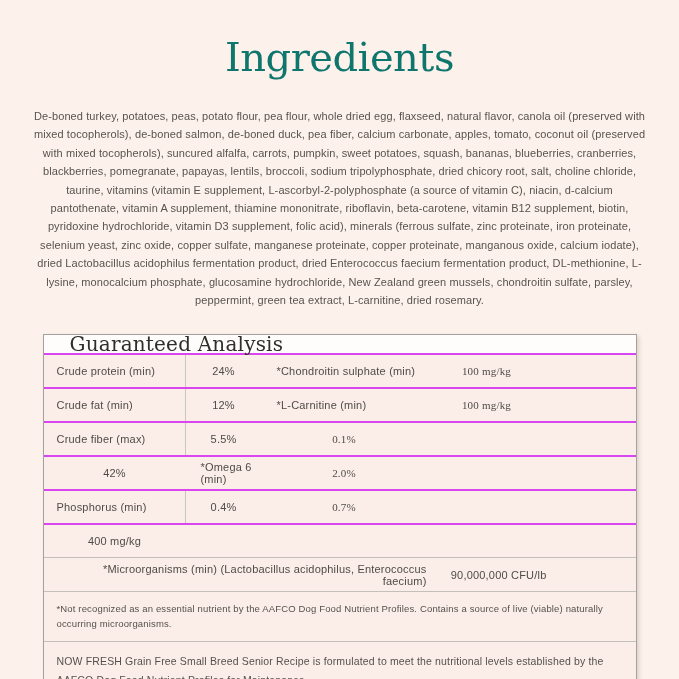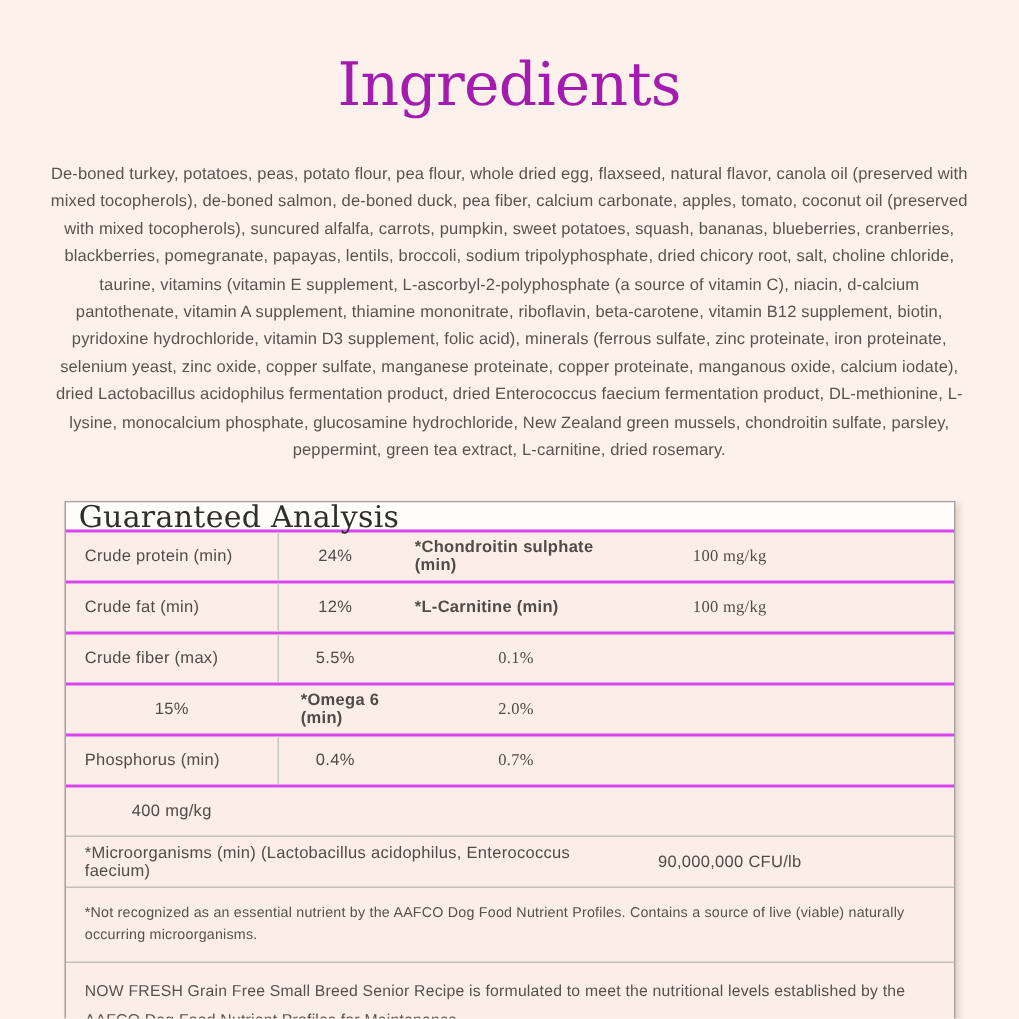--- a/index.html
+++ b/index.html
@@ -10,21 +10,21 @@
     color:#4f4b47;
     overflow:hidden;
   }
   .page-title{
     margin:34px 0 16px 0;
     text-align:center;
     font-family:"DejaVu Serif", serif;
     font-weight:500;
     font-size:40px;
     letter-spacing:-0.5px;
-    color:#a21caf;
+    color:#0f766e;
   }
   .ingredients-paragraph{
     width:616px;
     margin:27px auto 0 auto;
     text-align:center;
     font-size:11px;
     line-height:18.4px;
     letter-spacing:0.1px;
     color:#57534e;
   }
@@ -33,51 +33,51 @@
     margin:25px auto 0 auto;
     background:#fbeee8;
     border:1px solid #a5a19e;
     box-shadow:2px 2px 4px rgba(96,76,66,0.20);
   }
   .analysis-header{
     background:#fffdfb;
     height:18px;
     display:flex;
     align-items:center;
-    padding:0 9px;
+    padding:0 26px;
     font-family:"DejaVu Serif", serif;
     font-size:20px;
     color:#302e29;
     letter-spacing:0.2px;
   }
   .a-row{
     display:grid;
     grid-template-columns:142px 76px 165px 120px 1fr;
     align-items:center;
     height:32px;
     border-top:2px solid #d946ef;
     font-size:11px;
     letter-spacing:0.2px;
     color:#4f4b47;
   }
   .a-row .c-label1{padding-left:13px;align-self:stretch;display:flex;align-items:center;border-right:1px solid #c9c5c1;}
   .a-row .c-value1{text-align:center;}
-  .a-row .c-label2{padding-left:15px;font-weight:bold;}
+  .a-row .c-label2{padding-left:15px;}
   .a-row .c-value2{text-align:center;font-family:Liberation Serif, serif;}
   .a-row-span{
     display:grid;
     grid-template-columns:383px 120px 1fr;
     align-items:center;
     height:33px;
     border-top:1px solid #c3bfbb;
     font-size:11px;
     letter-spacing:0.2px;
   }
-  .a-row-span .c-label1{padding-left:13px;}
-  .a-row-span .c-value2{text-align:center;}
+  .a-row-span .c-label1{padding-left:13px;text-align:right;}
+  .a-row-span .c-value2{text-align:right;}
   .a-footnote{
     border-top:1px solid #c3bfbb;
     padding:9px 13px 10px 13px;
     font-size:9.5px;
     line-height:15px;
     letter-spacing:0.15px;
     color:#55514d;
   }
   .a-footnote.large{
     font-size:10.5px;
@@ -113,21 +113,21 @@
   </div>
 
   <div class="a-row">
     <span class="c-label1">Crude fiber (max)</span>
     <span class="c-value1">5.5%</span>
     <span class="c-value2">0.1%</span>
     <span></span>
   </div>
 
   <div class="a-row">
-    <span class="c-value1">15%</span>
+    <span class="c-value1">42%</span>
     <span class="c-label2">*Omega 6 (min)</span>
     <span class="c-value2">2.0%</span>
     <span></span>
   </div>
 
   <div class="a-row">
     <span class="c-label1">Phosphorus (min)</span>
     <span class="c-value1">0.4%</span>
     <span class="c-value2">0.7%</span>
     <span></span>

